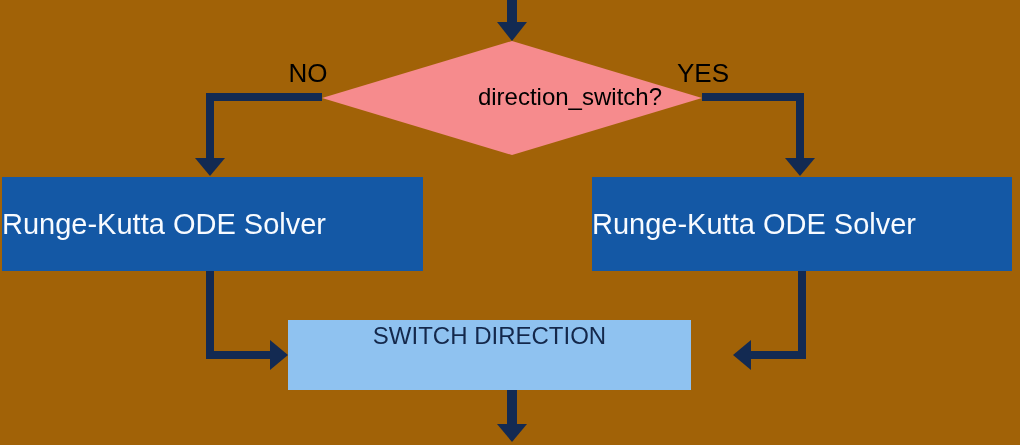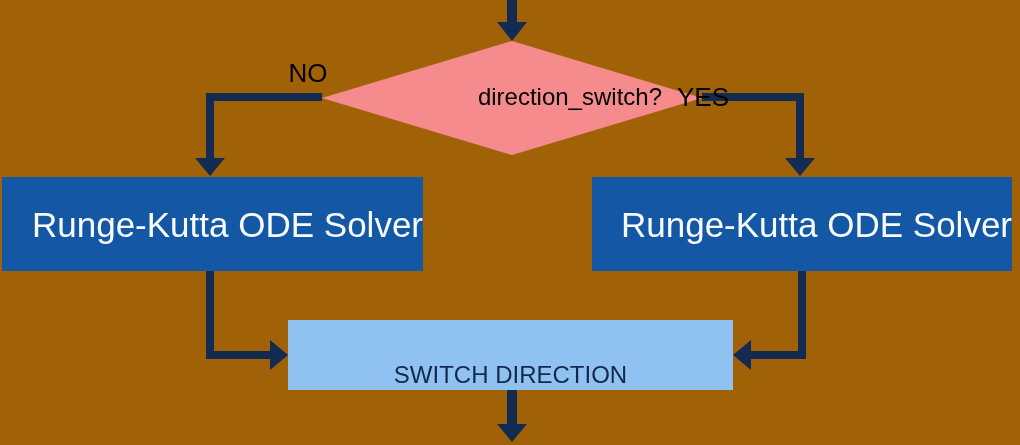--- a/index.html
+++ b/index.html
@@ -23,60 +23,60 @@
     height: 445px;
   }
   .branch-label {
     position: absolute;
     font-size: 26px;
     color: #000000;
     text-align: center;
     white-space: nowrap;
   }
   .label-no  { left: 278px; top: 58px;  width: 60px; }
-  .label-yes { left: 666px; top: 58px;  width: 74px; margin-top: 24px; }
+  .label-yes { left: 666px; top: 58px;  width: 74px; }
   .decision-label {
     position: absolute;
     left: 362px;
     top: 83px;
     width: 300px;
     text-align: right;
     font-size: 24px;
     color: #000000;
     white-space: nowrap;
   }
   .process-box {
     position: absolute;
     top: 177px;
     height: 94px;
     background: #1458A5;
     color: #f8fbff;
-    font-size: 35px;
+    font-size: 29px;
     line-height: 41px;
-    text-align: right;
+    text-align: left;
     display: flex;
     flex-direction: column;
     justify-content: center;
   }
   .box-left  { left: 2px;   width: 421px; }
   .box-right { left: 592px; width: 420px; }
   .switch-box {
     position: absolute;
     left: 288px;
     top: 320px;
-    width: 445px;
+    width: 403px;
     height: 70px;
     background: #8FC2F0;
     color: #14284B;
     font-size: 24px;
     line-height: 31px;
     text-align: center;
     display: flex;
     flex-direction: column;
-    justify-content: flex-end;
+    justify-content: space-between;
     white-space: nowrap;
   }
 </style>
 </head>
 <body>
 
 <div class="canvas">
 
   <svg class="connector-layer" width="1020" height="445" viewBox="0 0 1020 445">
 

